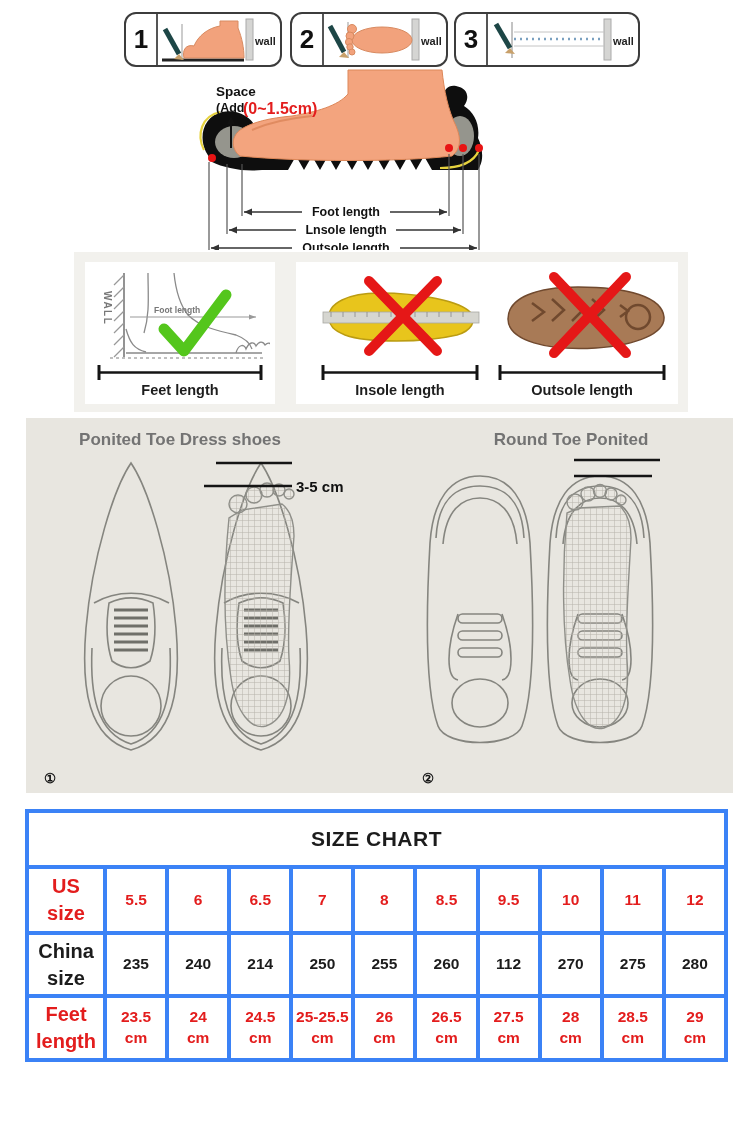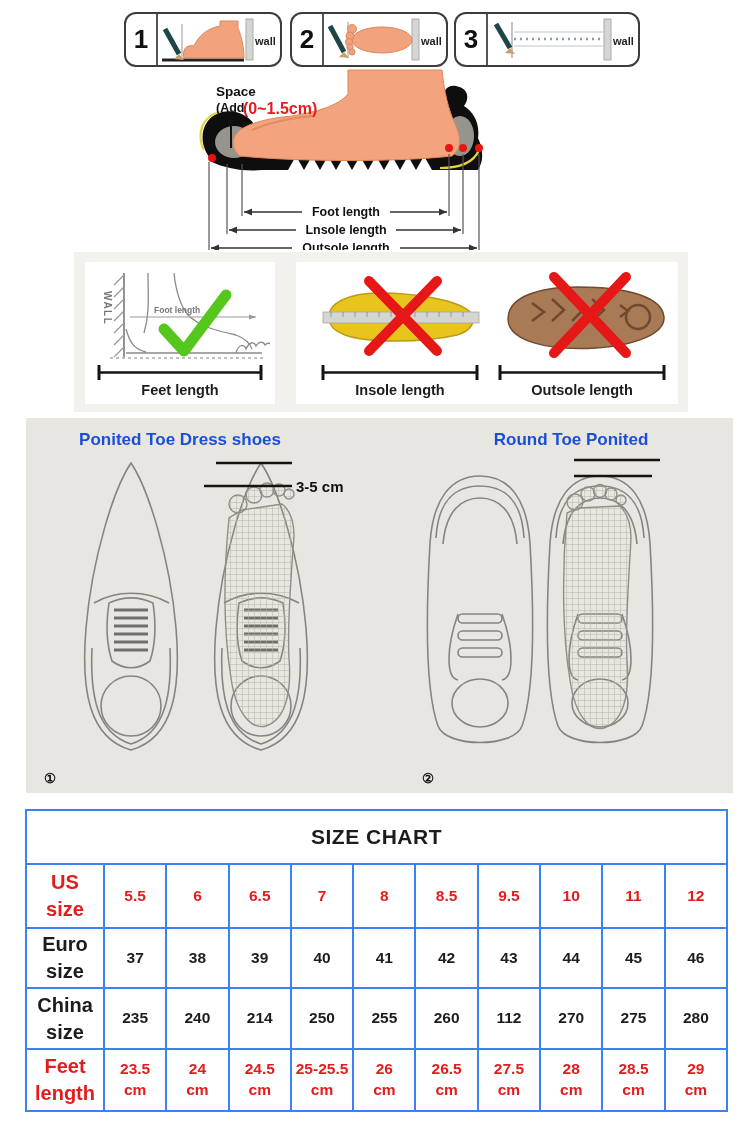--- a/index.html
+++ b/index.html
@@ -15,28 +15,28 @@
 
   
   .strip-bg{position:absolute;left:74px;top:252px;width:614px;height:160px;background:#f2f1ed;}
   .mcard{position:absolute;top:262px;height:142px;background:#ffffff;display:flex;flex-direction:column;
          align-items:center;justify-content:flex-end;padding-bottom:6px;box-sizing:border-box;}
   .mcard-label{font-weight:bold;font-size:14.5px;color:#1d1d1d;margin-top:2px;}
 
   
   .shoes-section{position:absolute;left:26px;top:418px;width:707px;height:375px;background:#e8e6e0;}
   .shoe-title{position:absolute;top:12px;transform:translateX(-50%);font-weight:bold;font-size:17px;
-              color:#1d4ed8;white-space:nowrap;}
+              color:#737373;white-space:nowrap;}
   .caption{position:absolute;bottom:6px;display:flex;gap:5px;align-items:baseline;
            font-family:"Liberation Serif",serif;font-weight:bold;font-size:13.5px;color:#141414;white-space:nowrap;}
 
   
   .table-wrap{position:absolute;left:25px;top:809px;width:703px;}
   table.size-table{border-collapse:collapse;width:703px;table-layout:fixed;}
-  .size-table td{border:2px solid #3b82f6;text-align:center;vertical-align:middle;
+  .size-table td{border:4px solid #3b82f6;text-align:center;vertical-align:middle;
                  font-weight:bold;font-size:15.5px;color:#1c1c1c;white-space:pre-line;
                  line-height:1.35;padding:2px;overflow:hidden;}
   .size-table td.lbl{font-size:20px;}
   .size-table tr.title-row td{font-size:21px;height:48px;letter-spacing:.5px;}
   tr.row-us td{height:58px;}
   tr.row-euro td{height:52px;}
   tr.row-uk td{height:40px;}
   tr.row-china td{height:55px;}
   tr.row-feet td{height:56px;}
   .red{color:#e31d1d !important;}
@@ -338,34 +338,20 @@
         <td class="red">6</td>
         <td class="red">6.5</td>
         <td class="red">7</td>
         <td class="red">8</td>
         <td class="red">8.5</td>
         <td class="red">9.5</td>
         <td class="red">10</td>
         <td class="red">11</td>
         <td class="red">12</td>
       </tr>
-      <tr class="row-euro">
-        <td class="lbl">Euro
-size</td>
-        <td>37</td>
-        <td>38</td>
-        <td>39</td>
-        <td>40</td>
-        <td>41</td>
-        <td>42</td>
-        <td>43</td>
-        <td>44</td>
-        <td>45</td>
-        <td>46</td>
-      </tr>
       <tr class="row-china">
         <td class="lbl">China
 size</td>
         <td>235</td>
         <td>240</td>
         <td>214</td>
         <td>250</td>
         <td>255</td>
         <td>260</td>
         <td>112</td>

